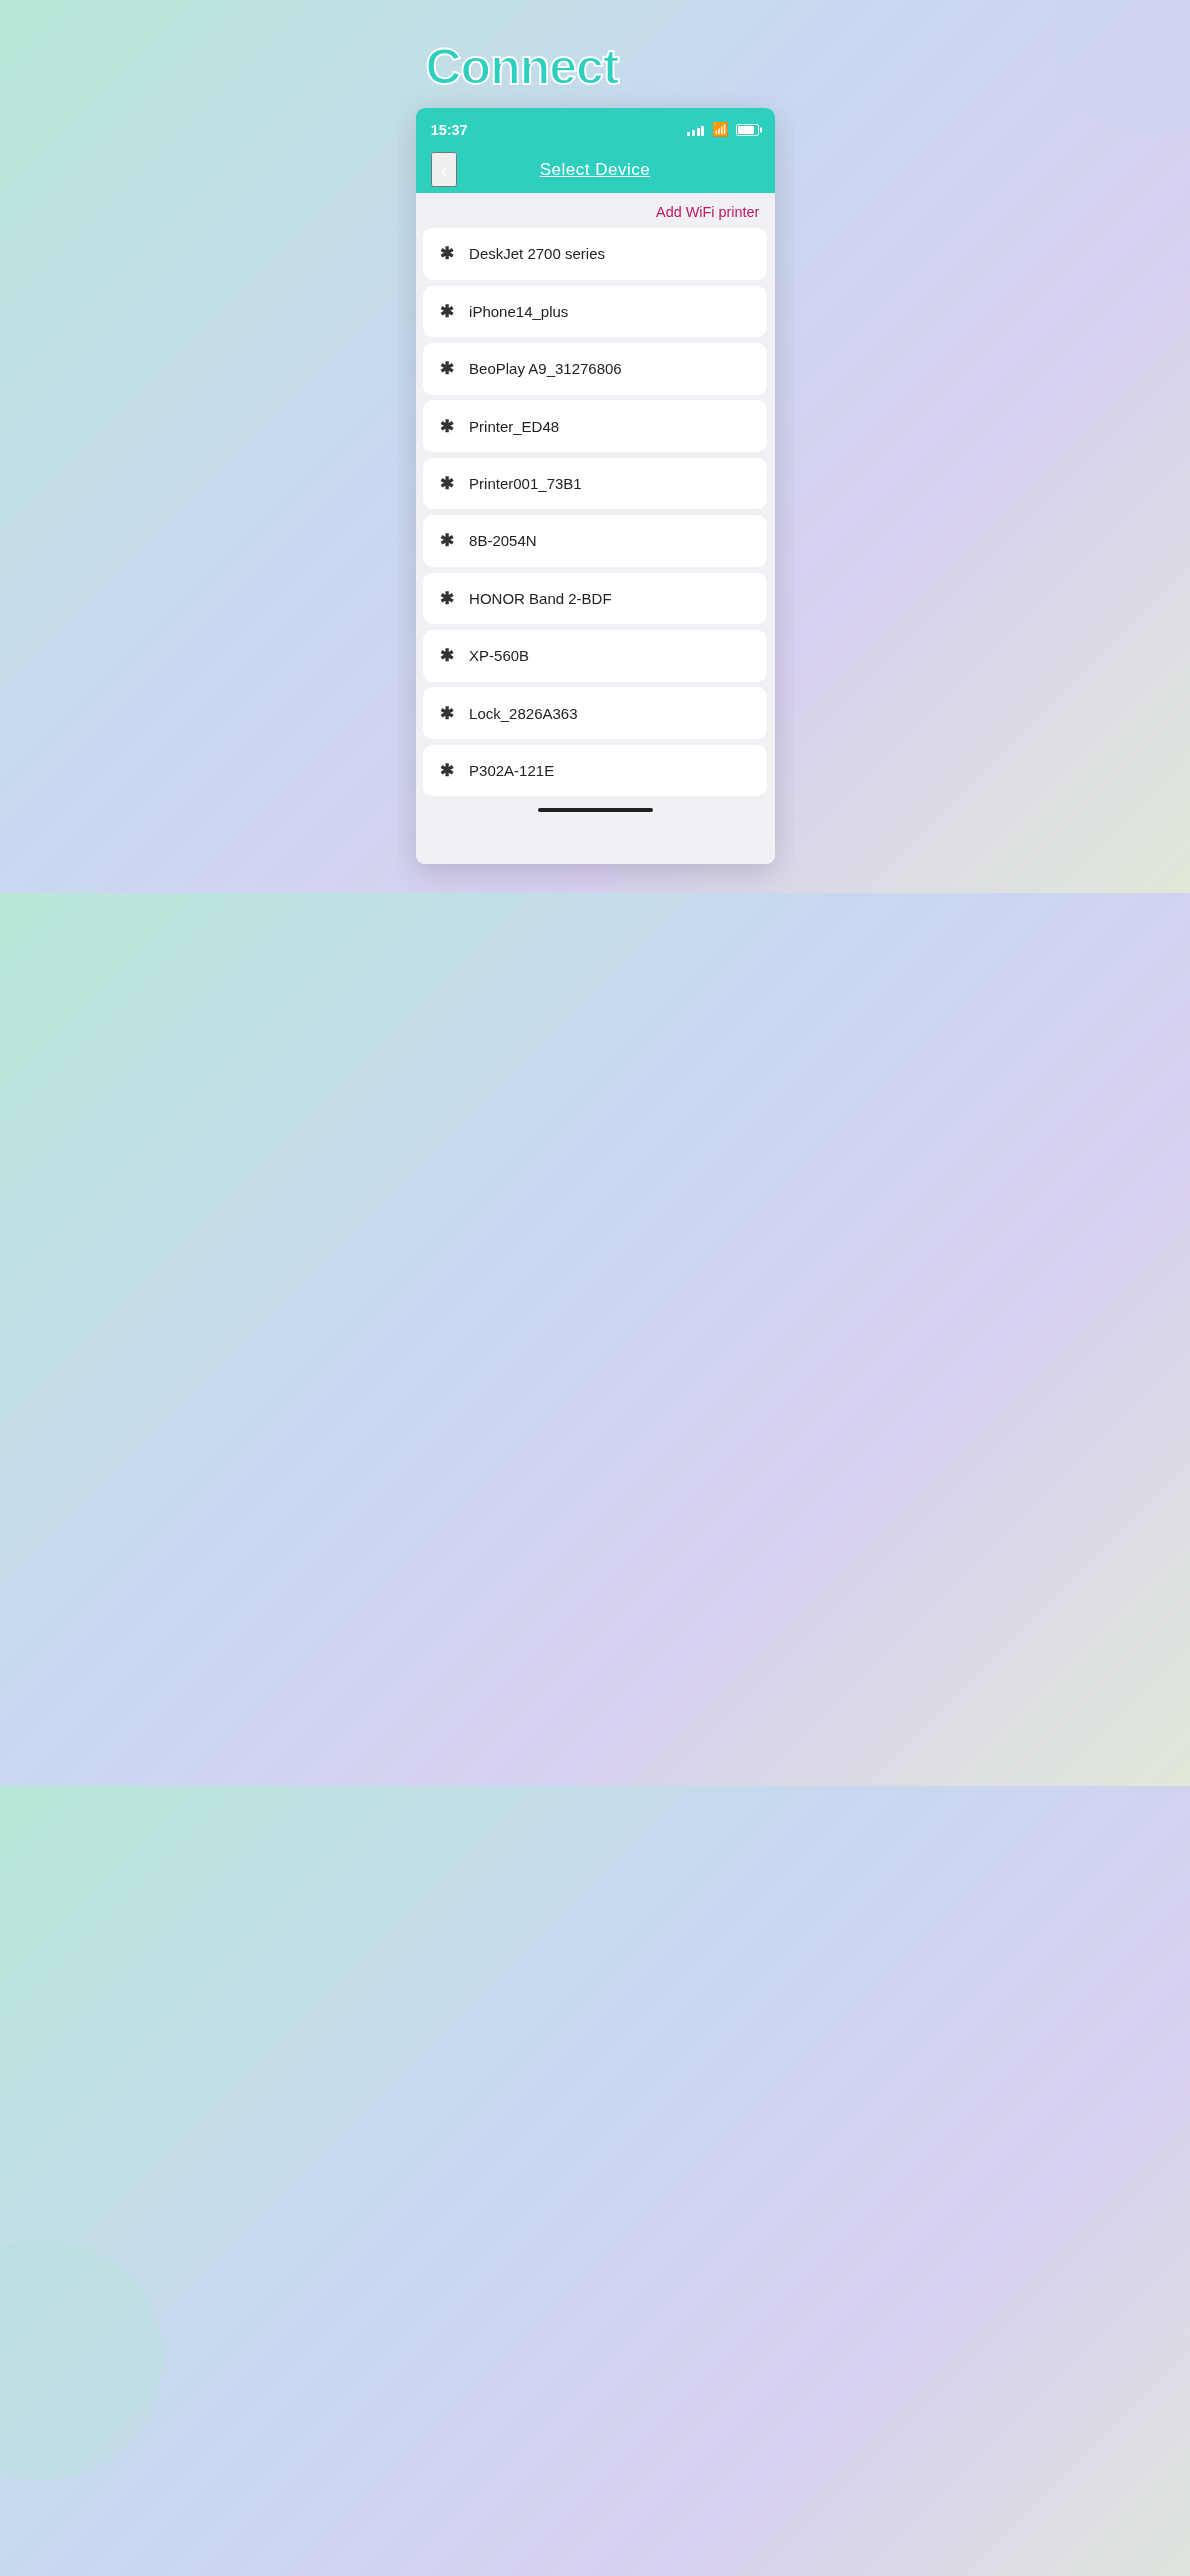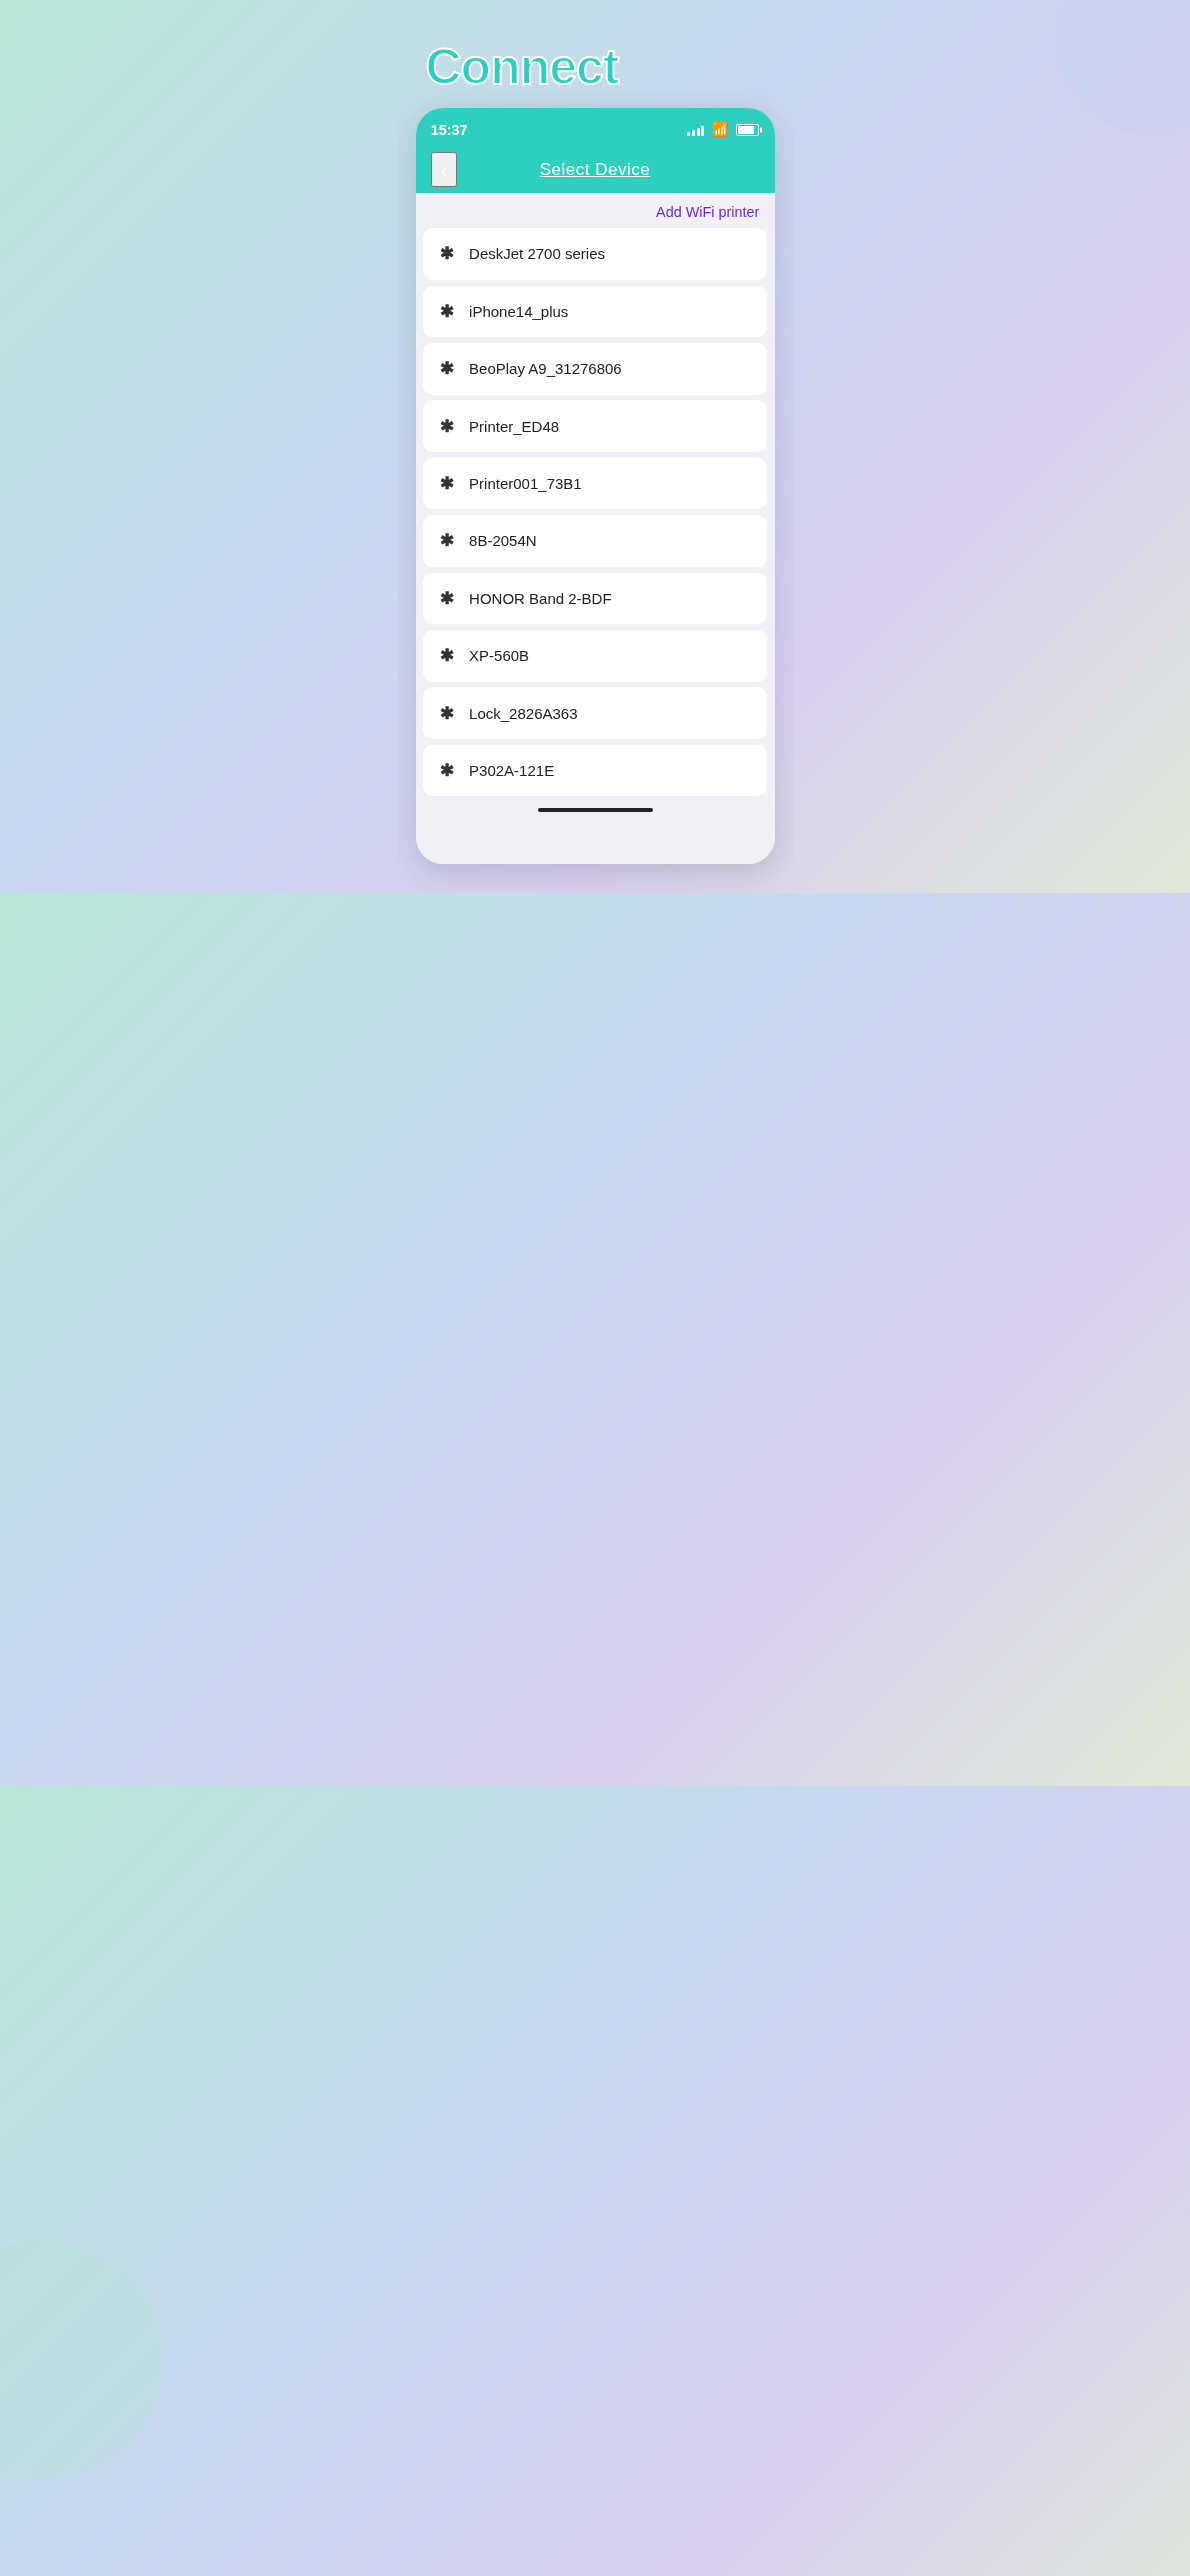--- a/index.html
+++ b/index.html
@@ -20,21 +20,21 @@
       font-weight: 800;
       color: #2ecfbf;
       -webkit-text-stroke: 1.9px #ffffff;
       text-stroke: 1.9px #ffffff;
       padding: 38px 0 12px 29px;
       letter-spacing: -1px;
     }
 
     .phone-container {
       margin: 0 19px 29px 19px;
-      border-radius: 27px;
+      border-radius: 9px;
       overflow: hidden;
       box-shadow: 0 7.7px 31px rgba(0,0,0,0.15);
       background: #f5f5f5;
     }
 
     
     .status-bar {
       background: #2ecfbf;
       display: flex;
       justify-content: space-between;
@@ -138,21 +138,21 @@
     }
 
     .add-wifi-row {
       display: flex;
       justify-content: flex-end;
       padding: 11.5px 15.3px 7.7px 15.3px;
       background: #f0f0f5;
     }
 
     .add-wifi-btn {
-      color: #6d28d9;
+      color: #be185d;
       font-size: 14.4px;
       cursor: pointer;
       background: none;
       border: none;
       font-family: inherit;
     }
 
     .devices-header {
       display: flex;
       align-items: center;

